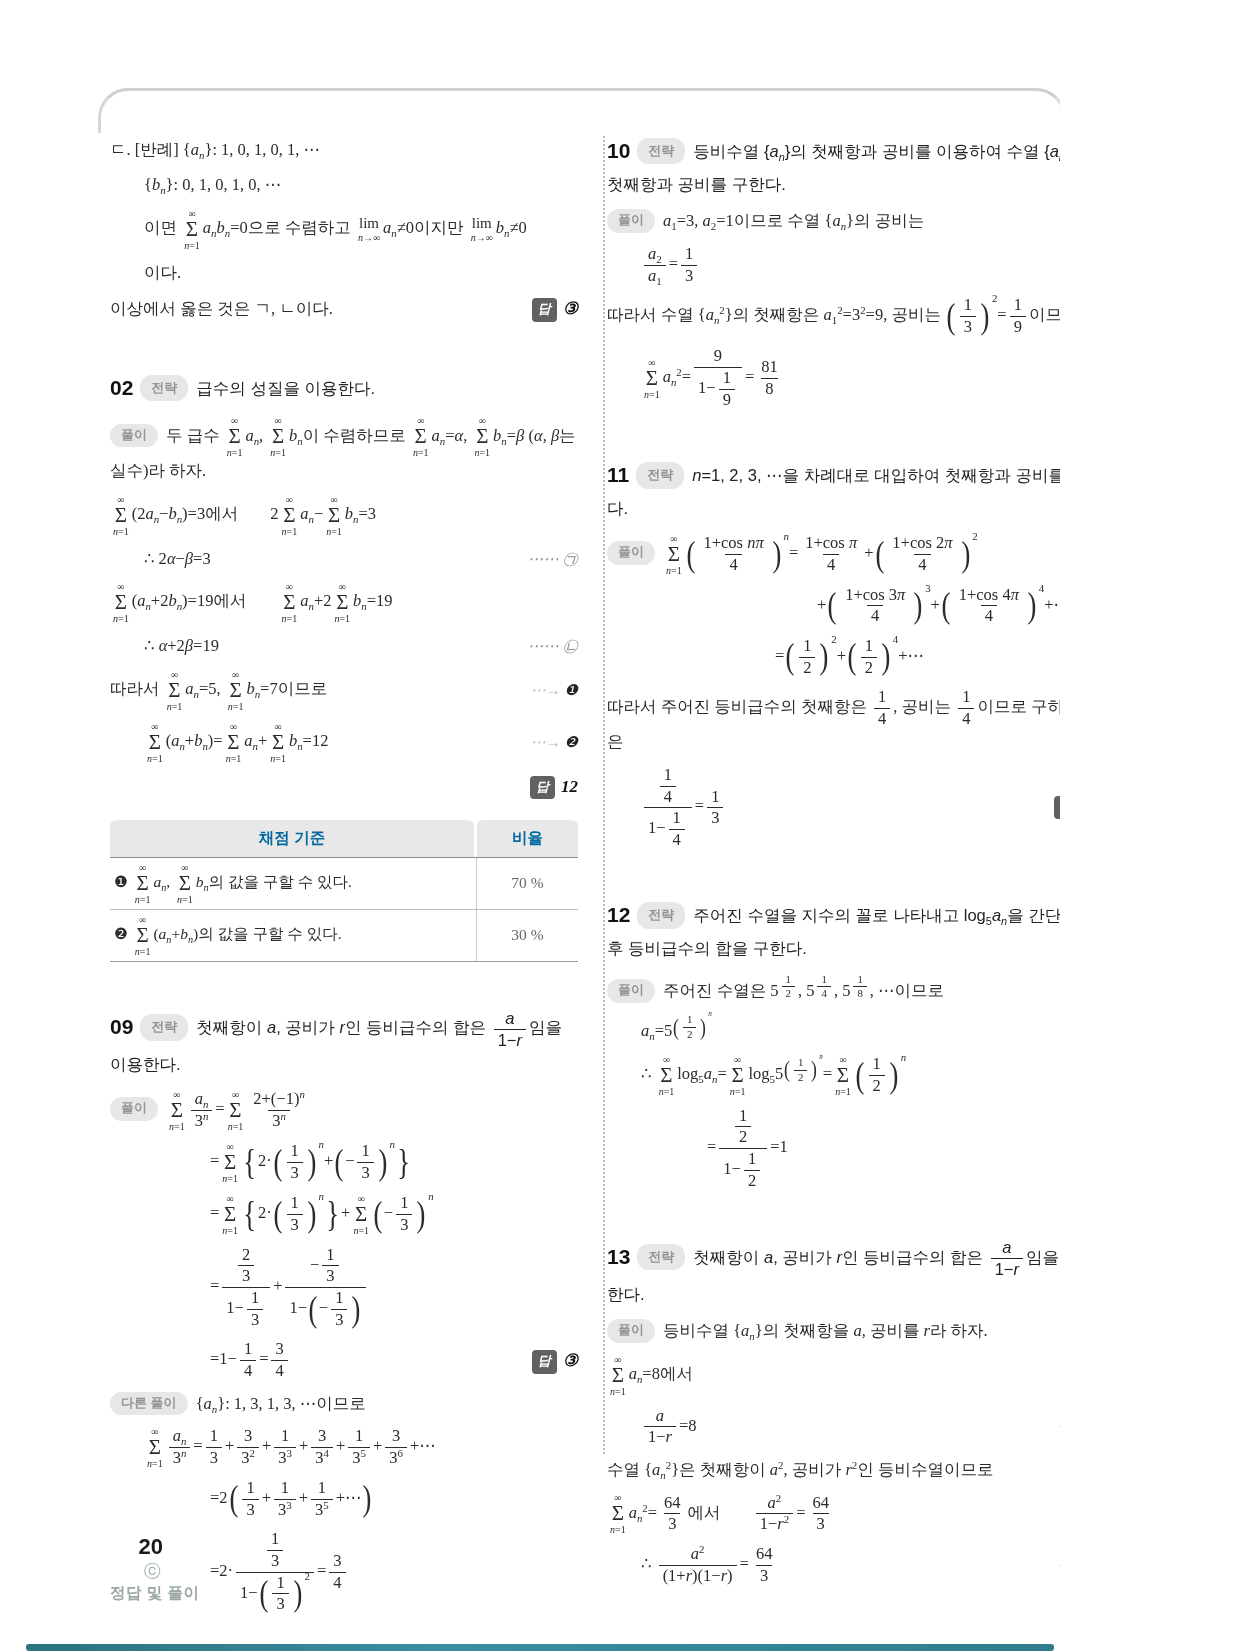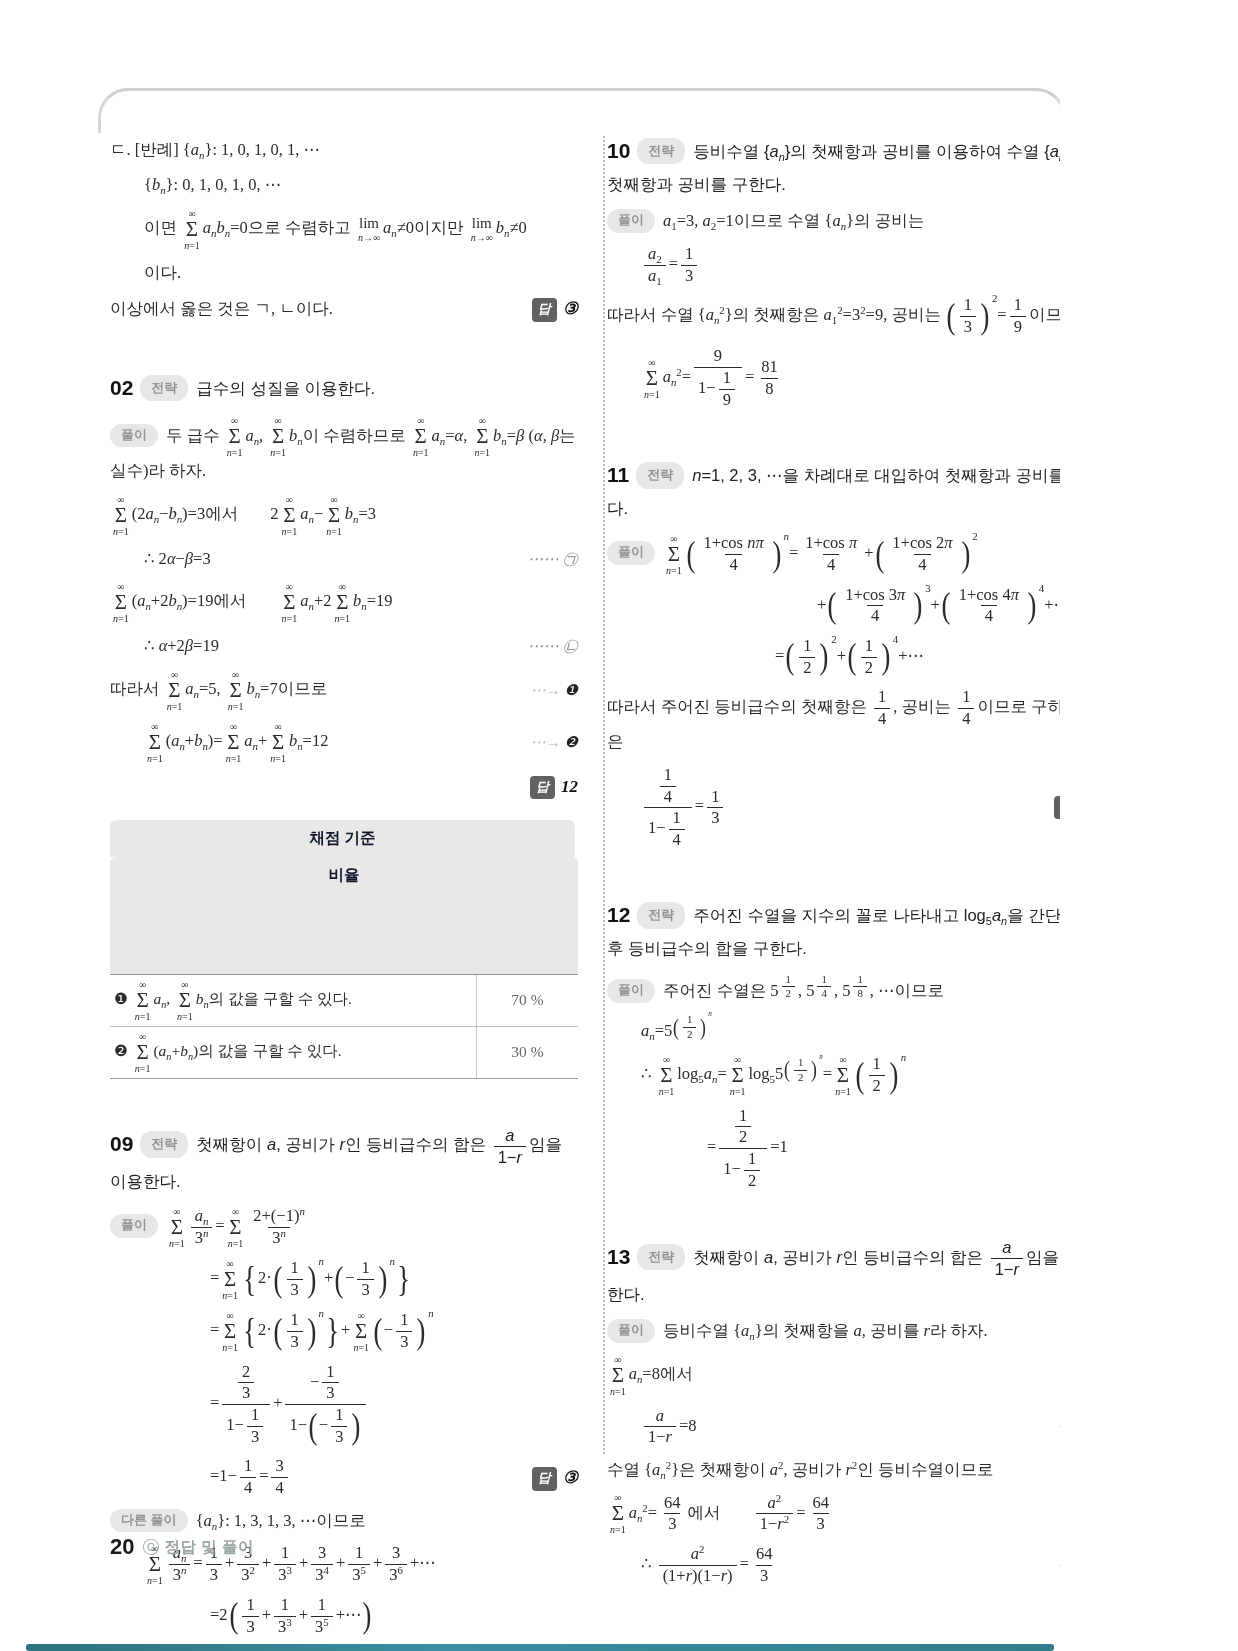--- a/index.html
+++ b/index.html
@@ -48,32 +48,32 @@
   .bigop .op{font-size:21px;line-height:1;}
   .bigop .oplim{font-size:15px;line-height:1.05;}
   .grp{display:inline-flex;align-items:center;vertical-align:middle;}
   .paren{font-weight:300;line-height:1;}
   .paren.tall{font-size:215%;font-weight:200;transform:scaleX(.75);}
   .gexp{align-self:flex-start;font-size:66%;line-height:1;margin-left:1px;transform:translateY(-2px);}
   sup,sub{font-size:66%;line-height:0;}
   .qs{display:inline-block;width:1.7em;}
   
   .gtable{margin:20px 0 6px;font-size:15.5px;border-bottom:1.5px solid #9a9a9a;}
-  .ghead{display:flex;font-family:Liberation Serif, serif;font-weight:bold;color:#0f172a;flex-direction:column;}
+  .ghead{display:flex;font-family:Liberation Sans, sans-serif;font-weight:bold;color:#0369a1;}
   .ghead .gc{background:#e8e8e8;text-align:center;padding:8px 0;border-radius:6px 6px 0 0;}
   .ghead .gc.l{flex:1 1 auto;margin-right:3px;}
   .ghead .gc.r{flex:0 0 101px;}
   .grow{display:flex;align-items:center;border-top:1.6px solid #8d8d8d;min-height:46px;}
   .grow+.grow{border-top:1px solid #bdbdbd;}
   .grow .gc.l{flex:1 1 auto;padding:4px 6px 4px 4px;}
   .grow .gc.r{flex:0 0 101px;text-align:center;color:#666;border-left:1px solid #c9c9c9;
               align-self:stretch;display:flex;align-items:center;justify-content:center;}
   
   .footer{position:absolute;left:110px;top:1534px;display:flex;align-items:center;
-          font-family:"Liberation Sans",sans-serif;}
+          font-family:"Liberation Sans",sans-serif;flex-direction:column;}
   .fnum{font-size:22px;font-weight:bold;color:#1a1a1a;margin-right:8px;}
   .fcopy{color:#9fb0ad;font-size:17px;margin-right:5px;}
   .flabel{color:#9aa8a4;font-size:15.5px;font-weight:bold;letter-spacing:.5px;}
   .bottombar{position:absolute;left:26px;right:6px;bottom:0;height:7px;border-radius:3px;
              background:linear-gradient(90deg,#2c7280,#3a8ea0 40%,#2f7d8c);}
 </style>
 </head>
 <body>
 
 <div class="page">

